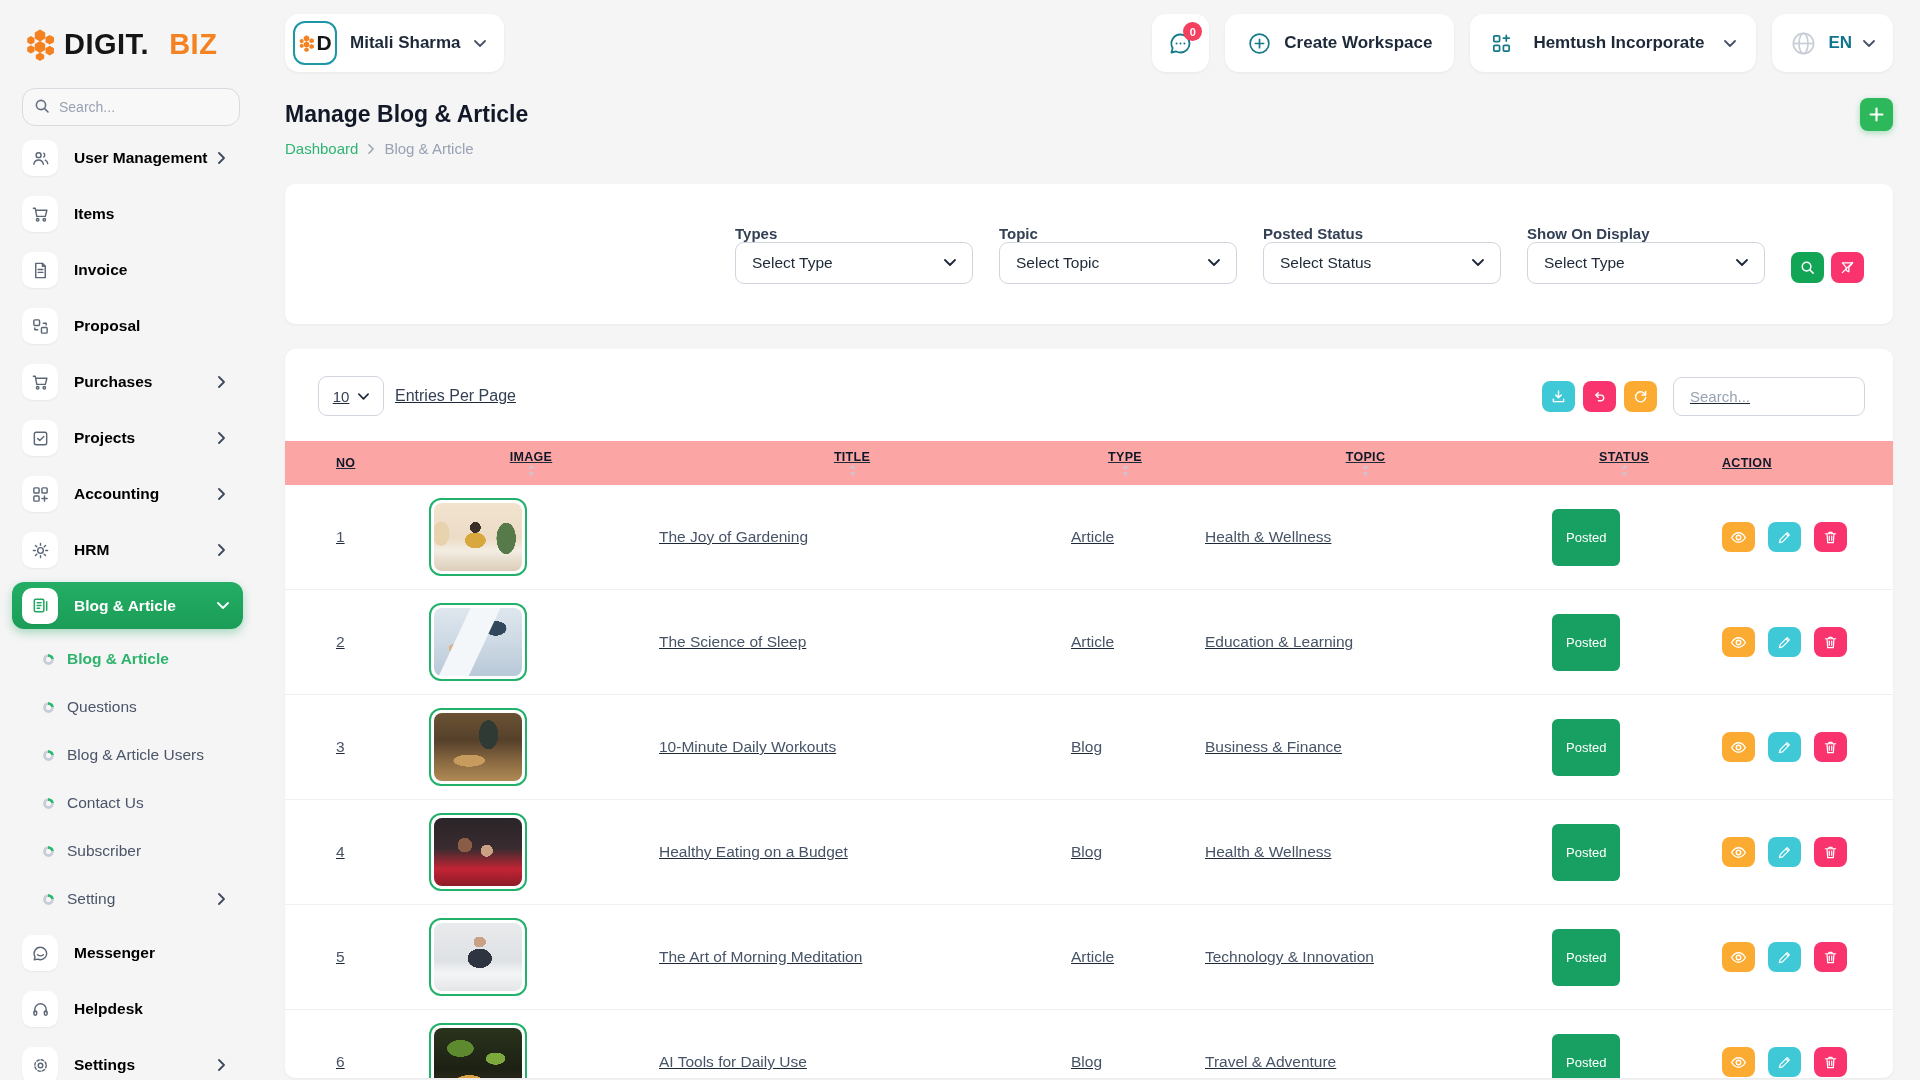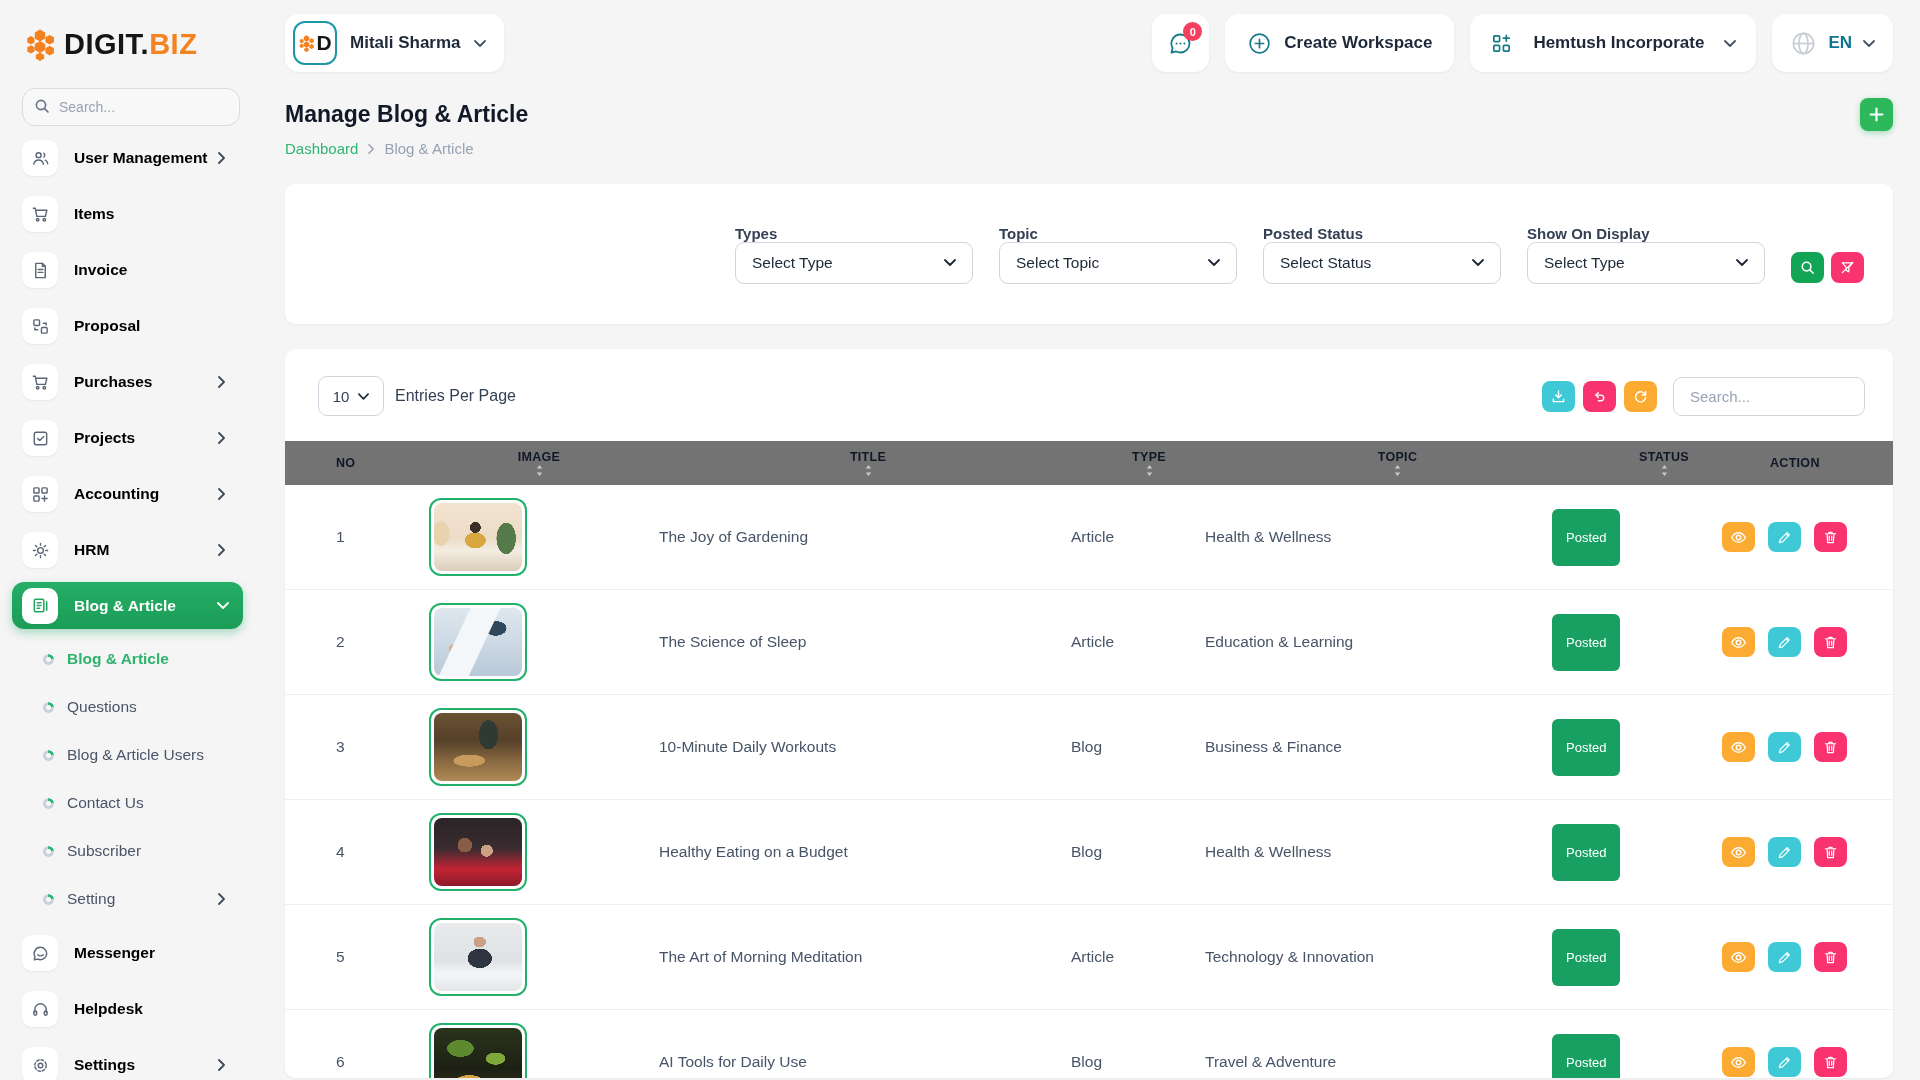--- a/index.html
+++ b/index.html
@@ -8,21 +8,21 @@
   button { font-family:inherit; border:none; cursor:pointer; background:none; }
   input { font-family:inherit; outline:none; }
 
   .app { display:flex; width:1920px; height:1080px; }
 
   
   .sidebar { width:255px; flex:0 0 255px; padding:26px 0 0 22px; height:1080px; overflow:hidden; }
   .logo { display:flex; align-items:center; gap:8px; height:36px; margin-left:2px; }
   .logo-text { font-size:29px; font-weight:800; letter-spacing:.5px; }
   .logo-text .dark { color:#151515; }
-  .logo-text .accent { color:#f58220; }
+  .logo-text .accent { color:#f58220;margin-left:20px; }
   .side-search { position:relative; width:218px; margin-top:26px; }
   .side-search input { width:218px; height:38px; border:1px solid #d8dbe0; border-radius:13px;
      background:#f8f8f9; padding:0 12px 0 36px; font-size:14px; color:#475467; }
   .side-search input::placeholder { color:#98a2b3; }
   .side-search .mag { position:absolute; left:12px; top:10px; }
 
   .nav { margin-top:4px; }
   .nav-item { display:flex; align-items:center; height:56px; padding-right:30px; cursor:pointer; }
   .tile { width:36px; height:36px; border-radius:10px; background:#fff; flex:0 0 36px;
      display:flex; align-items:center; justify-content:center; box-shadow:0 1px 2px rgba(16,24,40,.06); }
@@ -84,34 +84,34 @@
   .f-label { font-size:15px; font-weight:700; color:#344054; }
   .select { height:42px; border:1px solid #d0d5dd; border-radius:9px; background:#fff;
      display:flex; align-items:center; padding:0 16px; font-size:15.5px; color:#1d2939; cursor:pointer; }
   .select .chev { margin-left:auto; }
   .f-btns { display:flex; gap:7px; align-self:center; margin-top:27px; }
   .sq-btn { width:33px; height:31px; border-radius:8px; display:flex; align-items:center; justify-content:center; }
   .btn-green { background:#13a556; } .btn-pink { background:#f8336e; }
   .btn-cyan { background:#3fc9d6; } .btn-orange { background:#fbab31; }
 
   
-  .table-card { margin-top:25px; padding-top:27px; height:729px; overflow:hidden; }
+  .table-card { margin-top:25px; padding-top:27px; height:729px; overflow:hidden;text-decoration:underline; }
   .controls { display:flex; align-items:center; padding:0 28px 0 33px; height:40px; }
   .entries-select { width:66px; height:40px; border:1px solid #d0d5dd; border-radius:9px;
      display:flex; align-items:center; justify-content:center; gap:9px; font-size:15px;
      color:#344054; cursor:pointer; background:#fff; }
   .entries-label { margin-left:11px; font-size:16px; color:#344054; }
   .ctrl-right { margin-left:auto; display:flex; align-items:center; gap:8px; }
   .tbl-search { width:192px; height:39px; border:1px solid #d0d5dd; border-radius:9px;
      padding:0 16px; font-size:15px; color:#475467; margin-left:8px; background:#fff; }
   .tbl-search::placeholder { color:#98a2b3; }
 
   .thead, .trow { display:grid; grid-template-columns:93px 230px 412px 134px 347px 170px 1fr;
      padding-left:51px; align-items:center; }
-  .thead { margin-top:25px; height:44px; background:#737373;gap:8px; }
+  .thead { margin-top:25px; height:44px; background:#fca5a5; }
   .th { font-size:12.5px; font-weight:700; color:#101828; letter-spacing:.3px; }
   .th-sort { display:flex; align-items:center; justify-content:space-between; padding-right:26px;flex-direction:column; }
   .trow { height:105px; border-bottom:1px solid #eef0f4; }
   .cell { font-size:15.5px; color:#475467; }
   .thumb { width:98px; height:78px; border:2px solid #22b16b; border-radius:12px; background:#fff;
      padding:3px; cursor:pointer; }
   .thumb-img { width:100%; height:100%; border-radius:8px; }
   .t1 { background:
      radial-gradient(9px 9px at 47% 36%, #3a2e28 60%, transparent 61%),
      radial-gradient(17px 13px at 47% 55%, #d8a83f 60%, transparent 62%),

